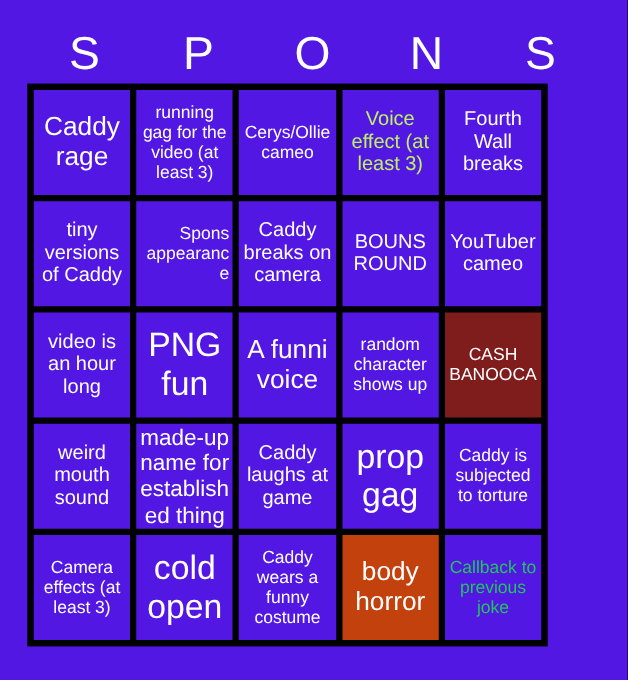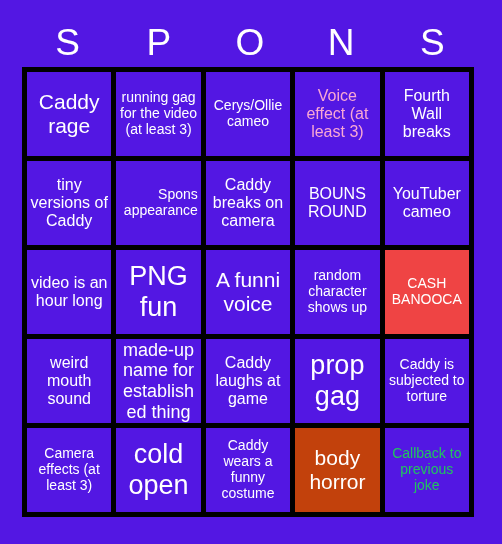--- a/index.html
+++ b/index.html
@@ -40,21 +40,21 @@
     font-weight: 400;
     line-height: 1;
     letter-spacing: 0px;
   }
 
   
   #grid {
     position: absolute;
     left: 22px;
     top: 67px;
-    width: 452px;
+    width: 416px;
     height: 450px;
     box-sizing: border-box;
     background: #000000;
     border: 5px solid #000000;
     display: grid;
     grid-template-columns: repeat(5, 1fr);
     grid-template-rows: repeat(5, 1fr);
     gap: 5px;
   }
   .cell {
@@ -87,34 +87,34 @@
     <div class="header-letter" style="color: rgb(255, 255, 255);">P</div>
     <div class="header-letter" style="color: rgb(255, 255, 255);">O</div>
     <div class="header-letter" style="color: rgb(255, 255, 255);">N</div>
     <div class="header-letter" style="color: rgb(255, 255, 255);">S</div>
   </div>
 
   <div id="grid" style="background: rgb(0, 0, 0); border-color: rgb(0, 0, 0);">
     <div class="cell size-lg" style="background: rgb(83, 23, 227); color: rgb(255, 255, 255);">Caddy rage</div>
     <div class="cell size-sm" style="background: rgb(83, 23, 227); color: rgb(255, 255, 255);">running gag for the video (at least 3)</div>
     <div class="cell size-sm" style="background: rgb(83, 23, 227); color: rgb(255, 255, 255);">Cerys/Ollie cameo</div>
-    <div class="cell size-md" style="background: rgb(83, 23, 227); color: #f9a8d4;">Voice effect (at least 3)</div>
+    <div class="cell size-md" style="background: rgb(83, 23, 227); color: #bef264;">Voice effect (at least 3)</div>
     <div class="cell size-md" style="background: rgb(83, 23, 227); color: rgb(255, 255, 255);">Fourth Wall breaks</div>
 
     <div class="cell size-md" style="background: rgb(83, 23, 227); color: rgb(255, 255, 255);">tiny versions of Caddy</div>
     <div class="cell size-sm" style="background: rgb(83, 23, 227); color: rgb(255, 255, 255); text-align: right;">Spons appearance</div>
     <div class="cell size-md" style="background: rgb(83, 23, 227); color: rgb(255, 255, 255);">Caddy breaks on camera</div>
     <div class="cell size-md" style="background: rgb(83, 23, 227); color: rgb(255, 255, 255);">BOUNS ROUND</div>
     <div class="cell size-md" style="background: rgb(83, 23, 227); color: rgb(255, 255, 255);">YouTuber cameo</div>
 
     <div class="cell size-md" style="background: rgb(83, 23, 227); color: rgb(255, 255, 255);">video is an hour long</div>
     <div class="cell size-xl" style="background: rgb(83, 23, 227); color: rgb(255, 255, 255);">PNG fun</div>
     <div class="cell size-lg" style="background: rgb(83, 23, 227); color: rgb(255, 255, 255);">A funni voice</div>
     <div class="cell size-sm" style="background: rgb(83, 23, 227); color: rgb(255, 255, 255);">random character shows up</div>
-    <div class="cell size-sm" style="background: #ef4444; color: rgb(255, 255, 255);">CASH BANOOCA</div>
+    <div class="cell size-sm" style="background: #7f1d1d; color: rgb(255, 255, 255);">CASH BANOOCA</div>
 
     <div class="cell size-md" style="background: rgb(83, 23, 227); color: rgb(255, 255, 255);">weird mouth sound</div>
     <div class="cell size-xs" style="background: rgb(83, 23, 227); color: rgb(255, 255, 255);">made-up name for established thing</div>
     <div class="cell size-md" style="background: rgb(83, 23, 227); color: rgb(255, 255, 255);">Caddy laughs at game</div>
     <div class="cell size-xl" style="background: rgb(83, 23, 227); color: rgb(255, 255, 255);">prop gag</div>
     <div class="cell size-sm" style="background: rgb(83, 23, 227); color: rgb(255, 255, 255);">Caddy is subjected to torture</div>
 
     <div class="cell size-sm" style="background: rgb(83, 23, 227); color: rgb(255, 255, 255);">Camera effects (at least 3)</div>
     <div class="cell size-xl" style="background: rgb(83, 23, 227); color: rgb(255, 255, 255);">cold open</div>
     <div class="cell size-sm" style="background: rgb(83, 23, 227); color: rgb(255, 255, 255);">Caddy wears a funny costume</div>

